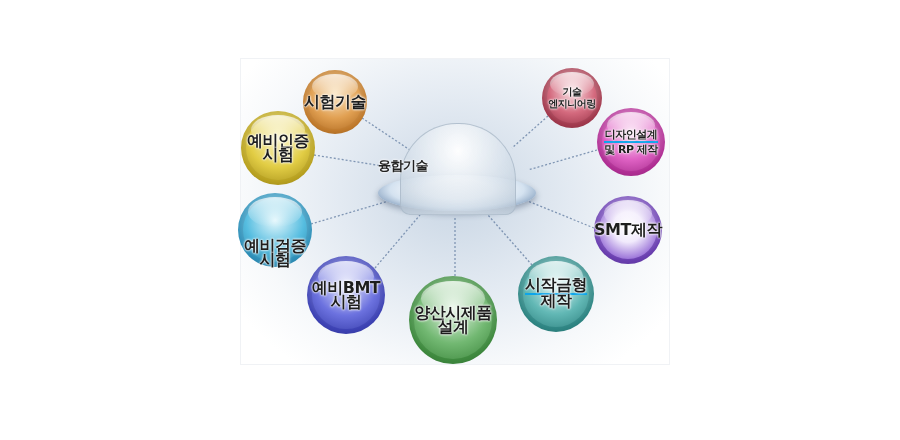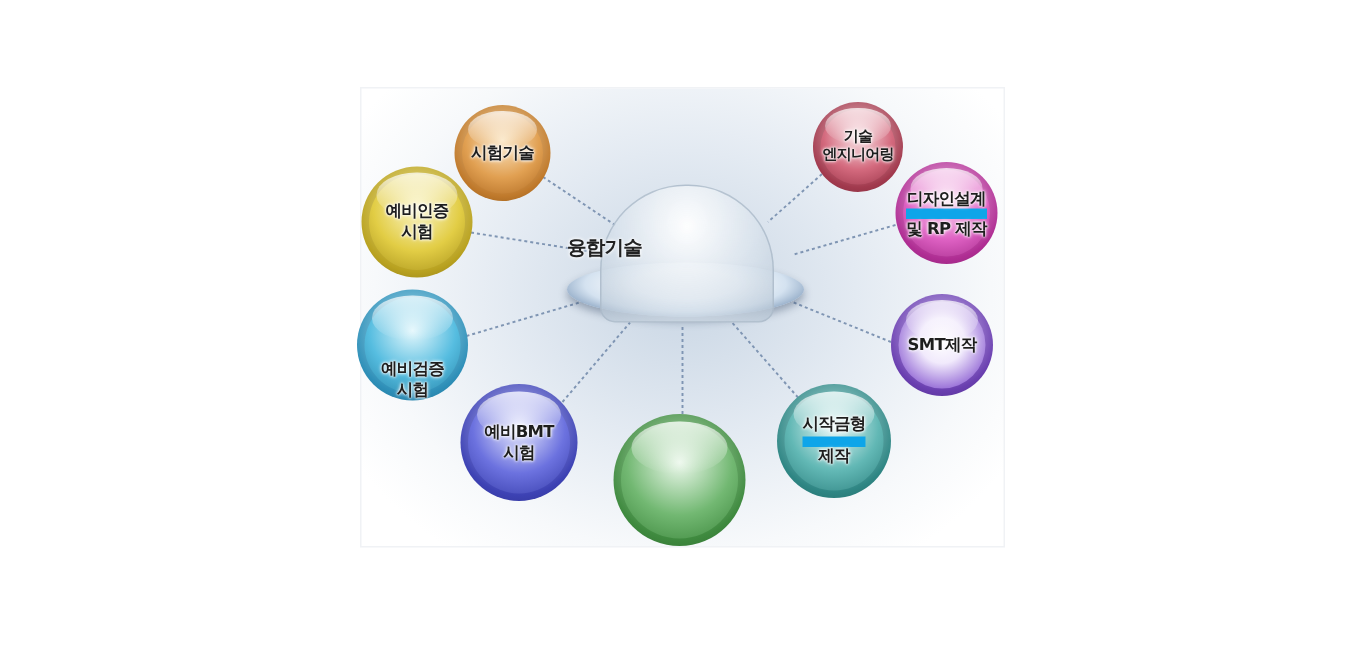--- a/index.html
+++ b/index.html
@@ -8,33 +8,33 @@
   .panel { position:absolute; left:240px; top:58px; width:428px; height:305px;
            background: radial-gradient(ellipse 60% 70% at 50% 45%, #c9d6e4 0%, #e3eaf2 45%, #f7f9fb 80%, #ffffff 100%);
            border:1px solid #f0f2f5; }
   svg.links { position:absolute; left:0; top:0; width:900px; height:440px; }
   .node { position:absolute; border-radius:50%; display:flex; align-items:center; justify-content:center;
           text-align:center; box-sizing:border-box; }
   .node .rim { position:absolute; inset:0; border-radius:50%; }
   .node .inner { position:absolute; inset:5px; border-radius:50%; }
   .node .gloss { position:absolute; left:14%; top:6%; width:72%; height:40%; border-radius:50%;
                  background: linear-gradient(180deg, rgba(255,255,255,0.75), rgba(255,255,255,0)); }
-  .node .label { position:relative; z-index:2; font-weight:bold; color:#1e1e1e; font-size:11px; line-height:14px;
+  .node .label { position:relative; z-index:2; font-weight:bold; color:#1e1e1e; font-size:16px; line-height:14px;
                  text-shadow: 0 0 3px #fff, 0 0 2px #fff, 0 0 1px #fff; letter-spacing:-0.5px; }
   .dome { position:absolute; left:378px; top:117px; width:158px; height:100px; }
   .dome .cap { position:absolute; left:22px; top:6px; width:114px; height:90px; border-radius:57px 57px 10px 10px;
                background: radial-gradient(ellipse at 50% 30%, rgba(255,255,255,0.95), rgba(215,225,235,0.8) 60%, rgba(180,195,210,0.7) 100%);
                border:1px solid rgba(170,185,200,0.8); }
   .dome .base { position:absolute; left:0; top:58px; width:158px; height:36px; border-radius:50%;
                 background: radial-gradient(ellipse at 50% 40%, #ffffff 30%, #d4e2f0 60%, #6f8db0 85%, #2f4f78 100%);
                 box-shadow: 0 3px 6px rgba(40,60,90,0.4); }
   .dome .label { position:absolute; left:0; width:158px; top:40px; text-align:left; font-weight:bold;
                  font-size:13px; line-height:17px; color:#222; z-index:3; letter-spacing:-0.5px;
                  text-shadow: 0 0 3px #fff, 0 0 2px #fff; }
-  .underline-red { border-bottom:7px solid #0ea5e9; }
+  .underline-red { border-bottom:2px solid #0ea5e9; }
 </style>
 </head>
 <body>
 
 <div class="panel"></div>
 
 <svg class="links">
   <g stroke="#7f95b3" stroke-width="1.3" stroke-dasharray="2,2" fill="none">
     <line x1="362" y1="118" x2="410" y2="150"></line>
     <line x1="314" y1="155" x2="395" y2="168"></line>
@@ -92,20 +92,24 @@
   <div class="label">
     <div>예비BMT</div>
     <div>시험</div>
   </div>
 </div>
 
 <div class="node" style="left:409px;top:276px;width:88px;height:88px;">
   <div class="rim" style="background:radial-gradient(circle at 50% 40%, #cfeccf, #3f8a3f 70%, #2c662c);"></div>
   <div class="inner" style="background:radial-gradient(circle at 50% 35%, #ecf8ec 0%, #72b872 55%, #3a853a 100%);"></div>
   <div class="gloss"></div>
+  <div class="label">
+    <div>양산시제품</div>
+    <div>설계</div>
+  </div>
 </div>
 
 <div class="node" style="left:518px;top:256px;width:76px;height:76px;font-family:Liberation Mono, monospace;">
   <div class="rim" style="background:radial-gradient(circle at 50% 40%, #cdeeee, #2f8684 70%, #1f6361);"></div>
   <div class="inner" style="background:radial-gradient(circle at 50% 35%, #ecfafa 0%, #62b8b5 55%, #2c807e 100%);"></div>
   <div class="gloss"></div>
   <div class="label">
     <div class="underline-red">시작금형</div>
     <div>제작</div>
   </div>

